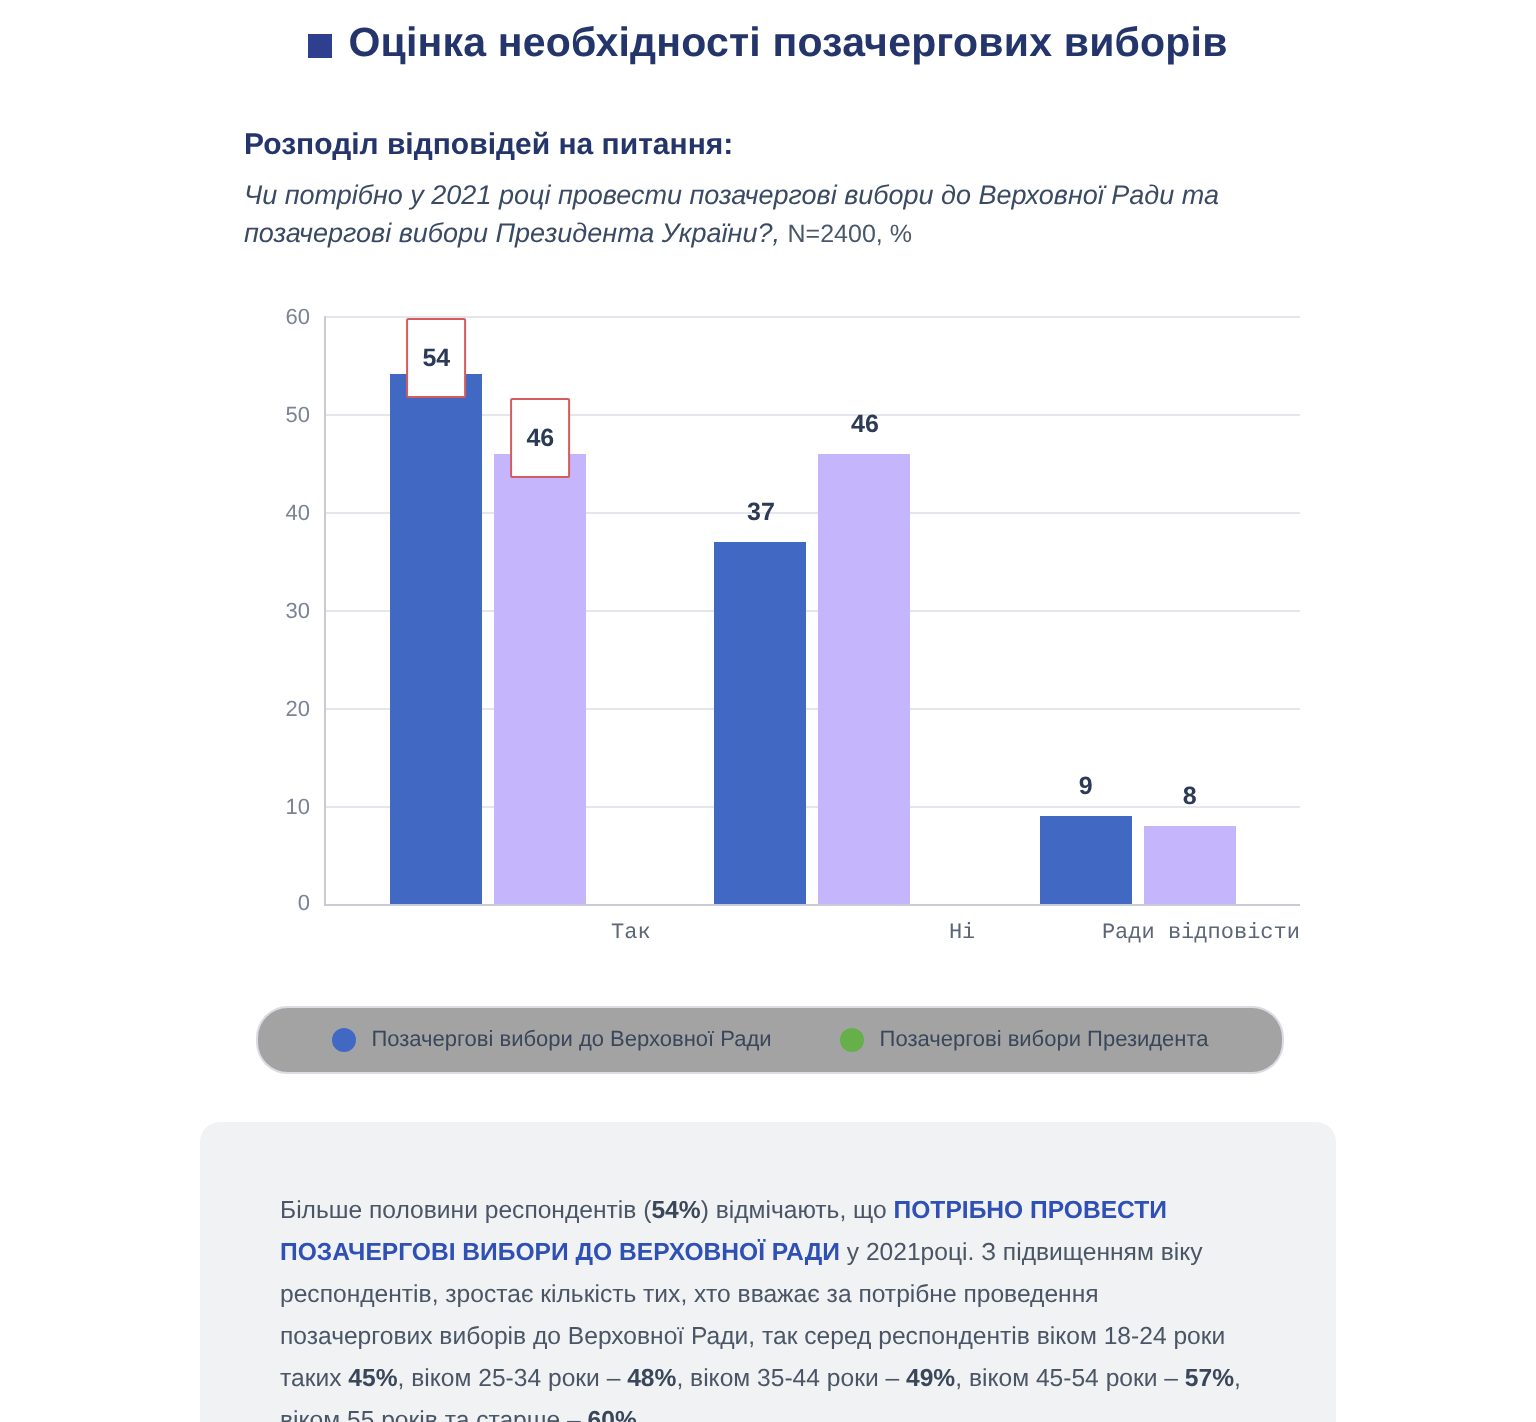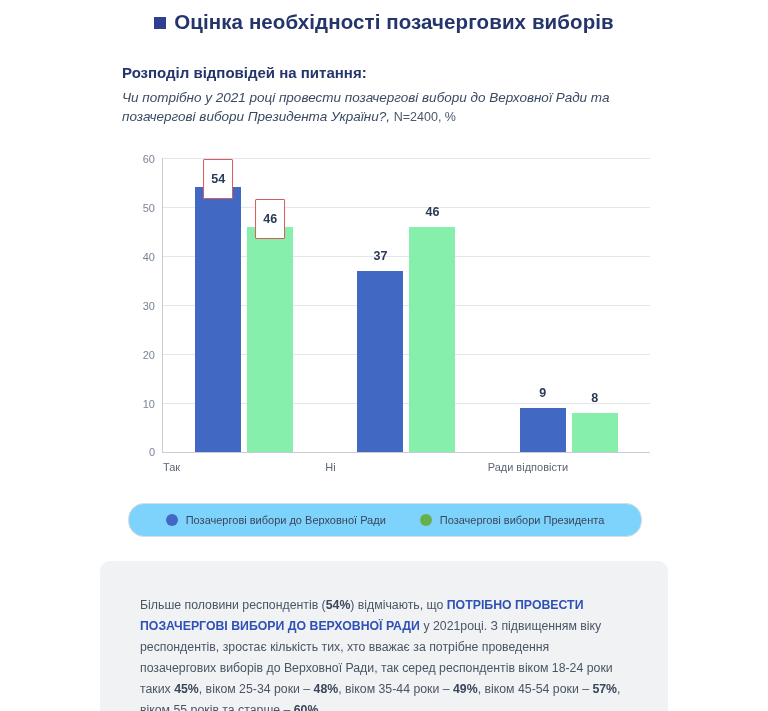--- a/index.html
+++ b/index.html
@@ -111,21 +111,21 @@
     display: flex;
     justify-content: center;
     align-items: flex-end;
     gap: 6px;
   }
   .bar {
     width: 46px;
     position: relative;
   }
   .bar.b1 { background: #4169c4; }
-  .bar.b2 { background: #86efac; }
+  .bar.b2 { background: #c4b5fd; }
   .bar-label {
     position: absolute;
     left: 50%;
     transform: translateX(-50%);
     top: -22px;
     font-size: 12.5px;
     font-weight: bold;
     color: #2b3a55;
     white-space: nowrap;
   }
@@ -134,35 +134,36 @@
     background: #ffffff;
     padding: 12px 7px;
     top: -28px;
     border-radius: 1px;
     color: #2b3a55;
   }
   .xtick {
     position: absolute;
     left: 0; right: 0;
     top: calc(100% + 9px);
-    text-align: left;
+    text-align: right;
     font-size: 11px;
     color: #5c6676;
+    font-family: Liberation Mono, monospace;
   }
 
   
   .legend {
     position: absolute;
     left: 128px;
     top: 503px;
     width: 512px;
     height: 32px;
     border: 1px solid #d9dce3;
     border-radius: 16px;
-    background: #7dd3fc;
+    background: #a3a3a3;
     display: flex;
     align-items: center;
     justify-content: center;
     gap: 34px;
   }
   .legend-item {
     display: flex;
     align-items: center;
     gap: 8px;
     font-size: 11px;

